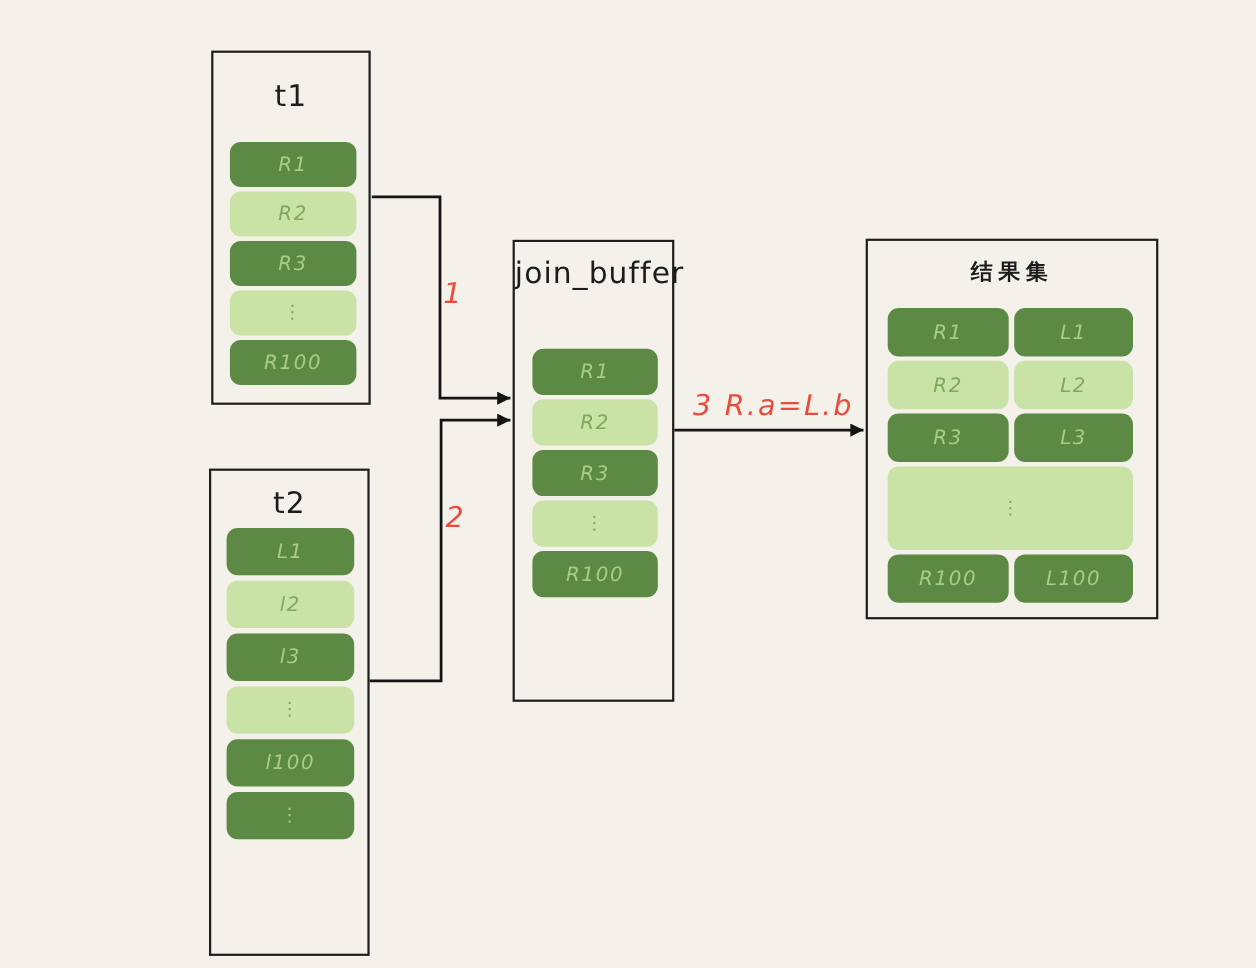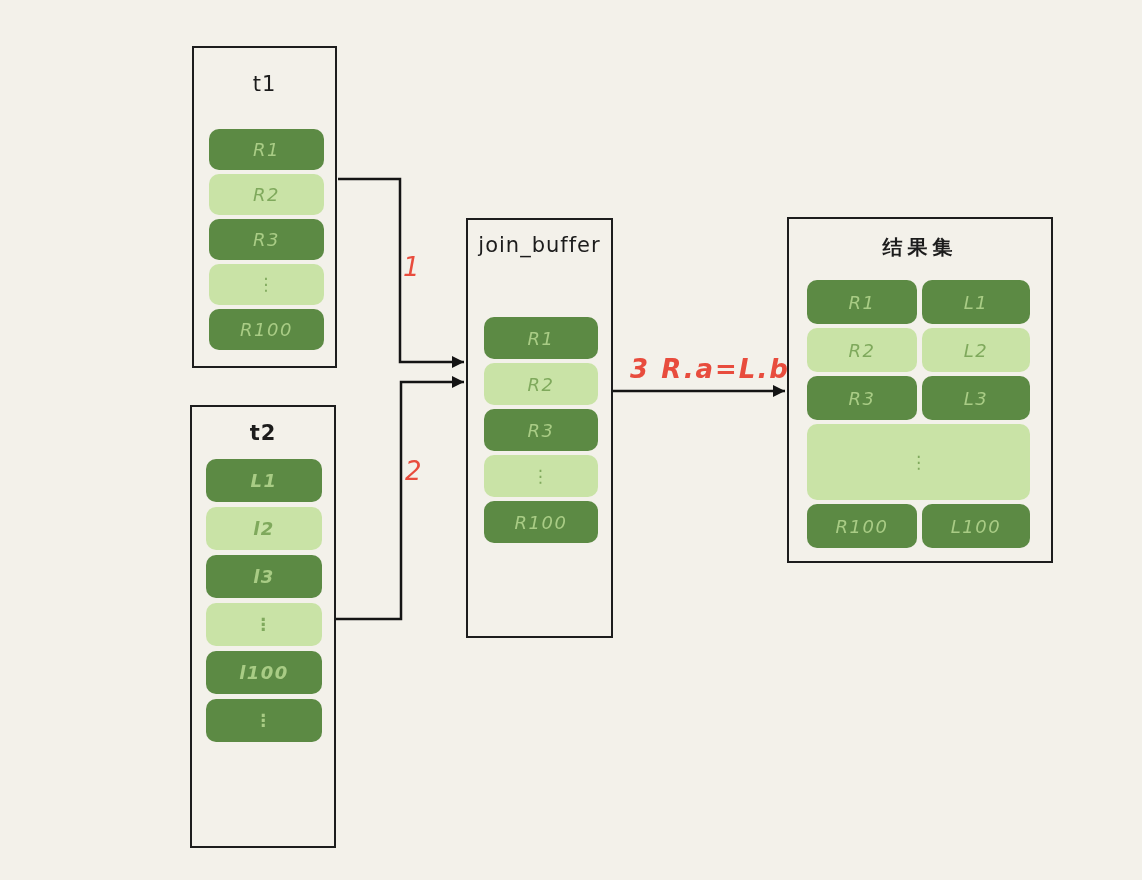--- a/index.html
+++ b/index.html
@@ -25,21 +25,21 @@
   .box{
     position:absolute;
     border:2px solid var(--border);
     background:transparent;
     box-sizing:border-box;
   }
   .box-title{
     position:absolute;left:0;right:0;
     text-align:center;
     color:#1c1c1c;
-    font-size:21px;
+    font-size:27px;
     letter-spacing:1px;
   }
   .rows{position:absolute;display:flex;flex-direction:column;}
   .row{
     border-radius:10px;
     display:flex;align-items:center;justify-content:center;
     font-size:18px;
     font-style:italic;
     letter-spacing:1.5px;
     flex:none;
@@ -48,21 +48,21 @@
   .row.light{background:var(--row-light);color:var(--text-on-light);}
   .row .dots{font-style:normal;font-size:17px;line-height:1;}
 
   
   .t1-box{left:192px;top:46px;width:145px;height:322px;}
   .t1-box .box-title{top:24px;}
   .t1-box .rows{left:15px;top:81px;width:115px;gap:4px;}
   .t1-box .row{height:41px;}
 
   
-  .t2-box{left:190px;top:405px;width:146px;height:443px;font-weight:bold;}
+  .t2-box{left:190px;top:426px;width:146px;height:443px;}
   .t2-box .box-title{top:14px;}
   .t2-box .rows{left:14px;top:52px;width:116px;gap:5px;}
   .t2-box .row{height:43px;}
 
   
   .jb-box{left:466px;top:218px;width:147px;height:420px;}
   .jb-box .box-title{top:13px;}
   .jb-box .rows{left:16px;top:97px;width:114px;gap:4px;}
   .jb-box .row{height:42px;}
 
@@ -91,21 +91,21 @@
   .red-label{
     position:absolute;
     color:var(--red-label);
     font-size:26px;
     font-style:italic;
     letter-spacing:2px;
     white-space:nowrap;
   }
   .label-step1{left:403px;top:252px;}
   .label-step2{left:405px;top:456px;}
-  .label-step3{left:630px;top:354px;width:150px;text-align:left;font-weight:bold;}
+  .label-step3{left:630px;top:354px;width:150px;text-align:left;}
 </style>
 </head>
 <body style="background: rgb(243, 241, 234);">
 
 <div class="canvas">
 
   <svg class="connectors" viewBox="0 0 1142 880" xmlns="http://www.w3.org/2000/svg">
     <defs>
       <marker id="ah" markerUnits="userSpaceOnUse" markerWidth="14" markerHeight="12" refX="12" refY="6" orient="auto">
         <path d="M0,0 L12,6 L0,12 Z" fill="#141414"></path>

